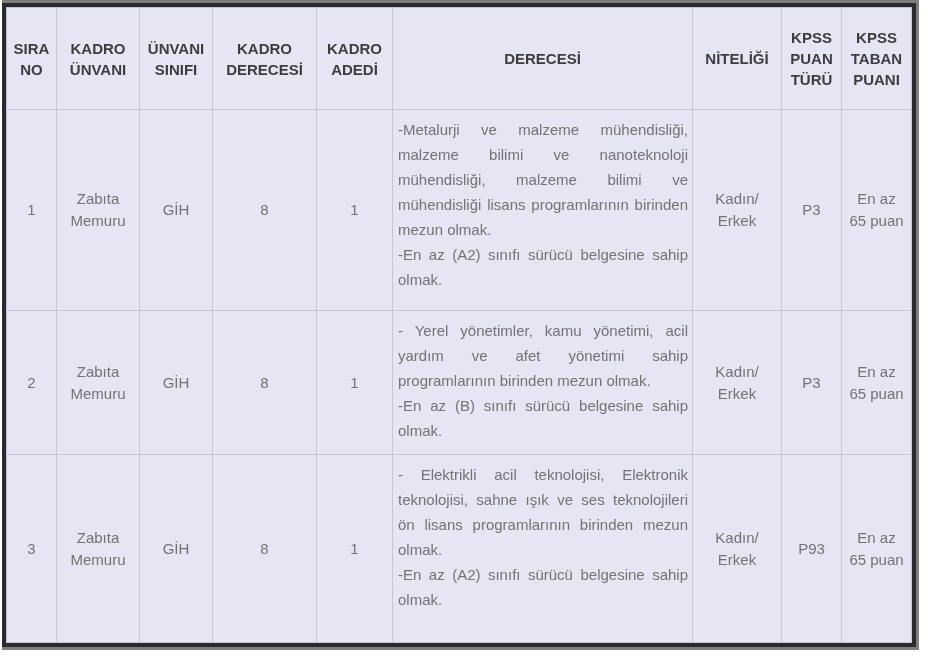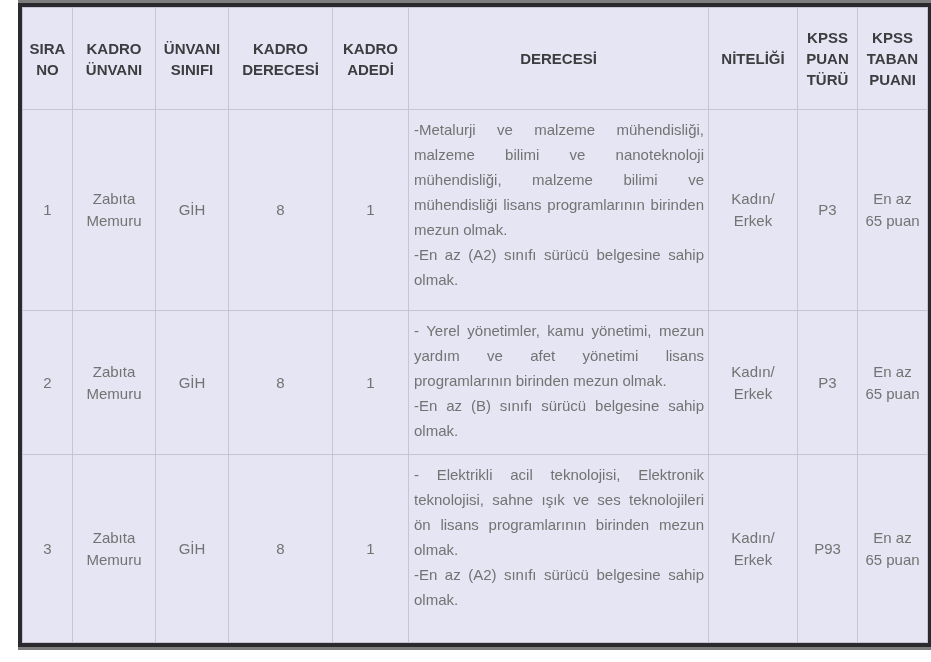--- a/index.html
+++ b/index.html
@@ -9,21 +9,21 @@
   .canvas {
     position: relative;
     width: 931px;
     height: 662px;
     background: #ffffff;
     overflow: hidden;
   }
 
   .frame {
     position: absolute;
-    left: 18px;
+    left: 2px;
     top: 3px;
     border: 4px solid #2a2a2e;
     background: #e5e5f4;
     box-shadow:
       3px 0 0 #7e7e7e,
       3px 3px 0 #7e7e7e,
       0 3px 0 #7e7e7e,
       0 -3px 0 #7e7e7e,
       3px -3px 0 #7e7e7e;
   }
@@ -132,21 +132,21 @@
           <td>En az
 65 puan</td>
         </tr>
         <tr class="h-r2">
           <td>2</td>
           <td>Zabıta
 Memuru</td>
           <td>GİH</td>
           <td>8</td>
           <td>1</td>
-          <td class="niteligi">- Yerel yönetimler, kamu yönetimi, mezun yardım ve afet yönetimi lisans programlarının birinden mezun olmak.
+          <td class="niteligi">- Yerel yönetimler, kamu yönetimi, acil yardım ve afet yönetimi sahip programlarının birinden mezun olmak.
 -En az (B) sınıfı sürücü belgesine sahip olmak.</td>
           <td>Kadın/
 Erkek</td>
           <td>P3</td>
           <td>En az
 65 puan</td>
         </tr>
         <tr class="h-r3">
           <td>3</td>
           <td>Zabıta

